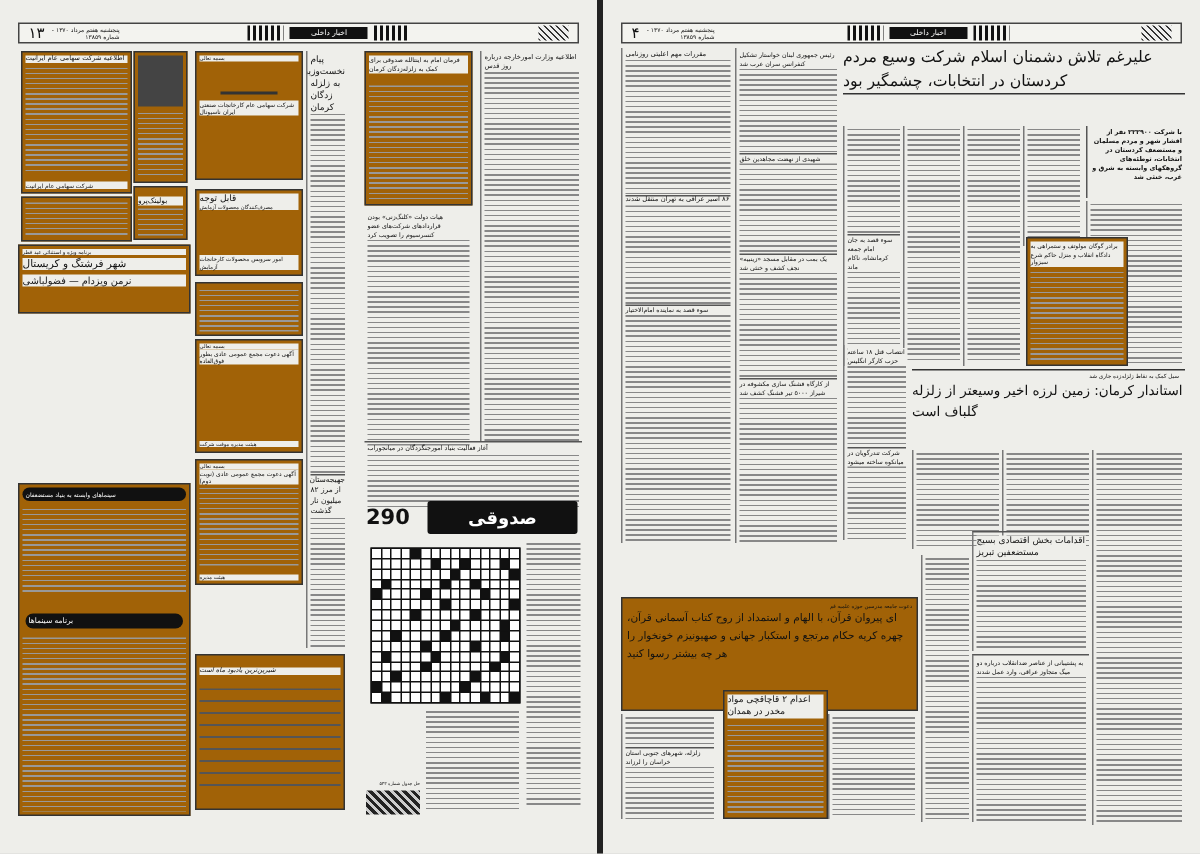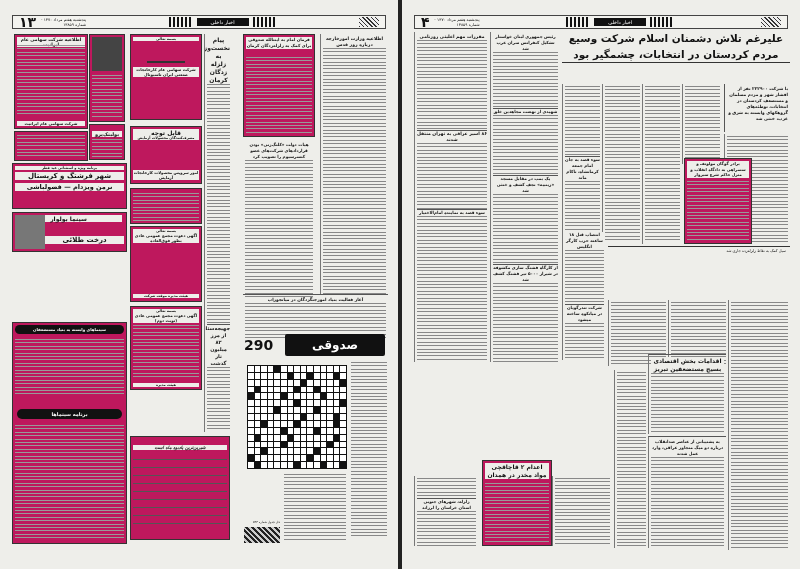--- a/index.html
+++ b/index.html
@@ -2,30 +2,30 @@
 <html><head>
 <meta charset="utf-8">
 <style>
 *{box-sizing:border-box;margin:0;padding:0}
 body{width:800px;height:569px;background:#d9d9d6;font-family:"DejaVu Sans",sans-serif;color:#111;overflow:hidden;position:relative}
 .page{position:absolute;top:0;height:569px;background:#eeeeea}
 #left{left:0;width:398px}
 #right{left:402px;width:398px}
 .spine{position:absolute;left:398px;top:0;width:4px;height:569px;background:#222}
 .hdr{position:absolute;top:15px;left:12px;right:12px;height:14px;border:1px solid #444;display:flex;align-items:center;justify-content:space-between;padding:0 6px;background:#f3f3ef}
-.hdr .pn{font-size:14px;font-weight:bold}
+.hdr .pn{font-size:10px;font-weight:normal}
 .hdr .date{font-size:4px;line-height:5px;text-align:right;width:50px}
 .hdr .sec{flex:1;display:flex;justify-content:center;align-items:center;gap:4px}
 .bars{width:24px;height:10px;background:repeating-linear-gradient(90deg,#111 0 2px,#f3f3ef 2px 4px)}
 .secbox{background:#111;color:#fff;font-size:5px;padding:1px 14px}
 .logo{width:20px;height:10px;background:repeating-linear-gradient(45deg,#333 0 1px,#eee 1px 3px)}
 .col{position:absolute;border-left:1px solid #777;overflow:hidden;padding:2px}
 .txt{font-size:2.6px;line-height:3.4px;color:#555;background:repeating-linear-gradient(180deg,#888 0 1px,transparent 1px 3.4px);height:100%}
-.head{font-weight:bold;text-align:center;direction:rtl;color:#111;background:#eeeeea}
-.box{position:absolute;border:1px solid #333;background:#be185d;overflow:hidden;padding:2px;direction:rtl}
+.head{font-weight:normal;text-align:left;direction:rtl;color:#111;background:#eeeeea}
+.box{position:absolute;border:1px solid #333;background:#a16207;overflow:hidden;padding:2px;direction:rtl}
 .fill{position:absolute;left:2px;right:2px;bottom:2px;background:repeating-linear-gradient(180deg,#999 0 1px,transparent 1px 3.4px)}
 .black{background:#111;color:#fff}
 .grid{position:absolute;display:grid;grid-template-columns:repeat(15,1fr);border:1px solid #111;background:#111;gap:1px}
 .grid div{background:#fff}
 .grid div.b{background:#111}
 </style>
 </head>
 <body>
 
 <div class="page" id="left">
@@ -55,25 +55,20 @@
   </div>
   <div class="box" style="left:14px;top:131px;width:74px;height:30px">
       <div class="fill" style="top:3px"></div>
     </div>
 
   <div class="box" style="left:12px;top:163px;width:115px;height:46px">
     <div class="head" style="font-size:3.5px">برنامه ویژه و استثنائی عید فطر</div>
     <div class="head" style="font-size:7px;margin-top:2px">شهر فرشتگ و کریستال</div>
     <div class="head" style="font-size:6.5px;margin-top:3px">نرمن ویزدام — فضولباشی</div>
   </div>
-  <div class="box" style="left:12px;top:212px;width:115px;height:40px">
-    <div style="position:absolute;left:2px;top:2px;width:30px;height:34px;background:#777"></div>
-    <div class="head" style="font-size:6px;margin-right:2px">سینما بولوار</div>
-    <div class="head" style="font-size:7px;margin-top:14px;padding-left:30px">درخت طلائی</div>
-  </div>
   <div class="box" style="left:12px;top:322px;width:115px;height:222px">
     <div class="head black" style="font-size:4px;border-radius:5px;padding:2px">سینماهای وابسته به بنیاد مستضعفان</div>
     <div class="fill" style="top:16px;bottom:148px"></div>
     <div class="head black" style="position:absolute;top:86px;left:4px;right:4px;font-size:5px;border-radius:5px;padding:2px">برنامه سینماها</div>
     <div class="fill" style="top:102px"></div>
   </div>
 
   <div class="box" style="left:130px;top:34px;width:72px;height:86px">
     <div class="head" style="font-size:3.5px">بسمه تعالی</div>
     <div style="height:18px;margin:4px 14px;border-bottom:2px solid #333"></div>
@@ -430,20 +425,21 @@
 
   <div class="col" style="left:160px;top:230px;width:44px;height:130px">
     <div class="head" style="font-size:4.2px;line-height:6px">انتصاب قتل ۱۸ ساعته حزب کارگر انگلیس</div>
     <div class="txt" style="height:54px"></div>
     <div class="head" style="font-size:4.2px;line-height:6px;border-top:1px solid #555">شرکت تندرگویان در میانکوه ساخته میشود</div>
     <div class="txt"></div>
   </div>
 
   <div style="position:absolute;left:206px;top:246px;width:182px;height:52px;direction:rtl;border-top:1px solid #333">
     <div style="font-size:3.8px;text-align:right;padding:1px 4px">سیل کمک به نقاط زلزله‌زده جاری شد</div>
+    <div class="head" style="font-size:9px;line-height:14px">استاندار کرمان: زمین لرزه اخیر وسیعتر از زلزله گلباف است</div>
   </div>
   <div class="col" style="left:206px;top:300px;width:60px;height:66px">
       <div class="txt"></div>
     </div>
   <div class="col" style="left:266px;top:300px;width:60px;height:66px">
       <div class="txt"></div>
     </div>
   <div class="col" style="left:326px;top:300px;width:62px;height:250px">
       <div class="txt"></div>
     </div>
@@ -453,20 +449,24 @@
     <div class="txt"></div>
   </div>
   <div class="col" style="left:246px;top:436px;width:78px;height:112px;border-top:1px solid #555">
     <div class="head" style="font-size:4.2px;line-height:6px">به پشتیبانی از عناصر ضدانقلاب درباره دو میگ متجاوز عراقی، وارد عمل شدند</div>
     <div class="txt"></div>
   </div>
   <div class="col" style="left:212px;top:370px;width:34px;height:178px;border-top:none">
       <div class="txt"></div>
     </div>
 
+  <div class="box" style="left:12px;top:398px;width:198px;height:76px;padding:3px">
+    <div style="font-size:3.5px;text-align:right">دعوت جامعه مدرسین حوزه علمیه قم</div>
+    <div class="head" style="font-size:7px;line-height:12px;background:transparent">ای پیروان قرآن، با الهام و استمداد از روح کتاب آسمانی قرآن، چهره کریه حکام مرتجع و استکبار جهانی و صهیونیزم خونخوار را هر چه بیشتر رسوا کنید</div>
+  </div>
   <div class="col" style="left:12px;top:476px;width:64px;height:70px">
     <div class="txt" style="height:20px"></div>
     <div class="head" style="font-size:4.2px;line-height:6px;border-top:1px solid #555">زلزله، شهرهای جنوبی استان خراسان را لرزاند</div>
     <div class="txt"></div>
   </div>
   <div class="box" style="left:80px;top:460px;width:70px;height:86px">
     <div class="head" style="font-size:6px;line-height:8px">اعدام ۲ قاچاقچی مواد مخدر در همدان</div>
     <div class="fill" style="top:22px"></div>
   </div>
   <div class="col" style="left:150px;top:476px;width:60px;height:70px">

